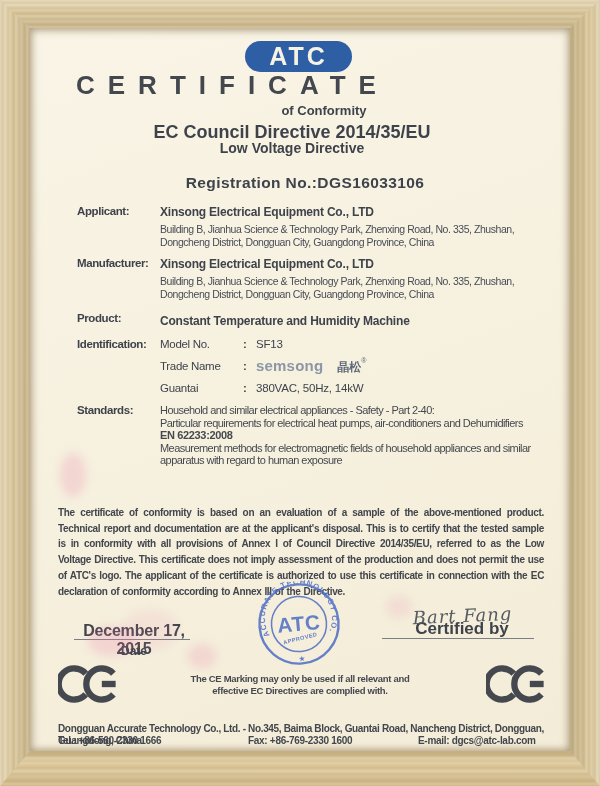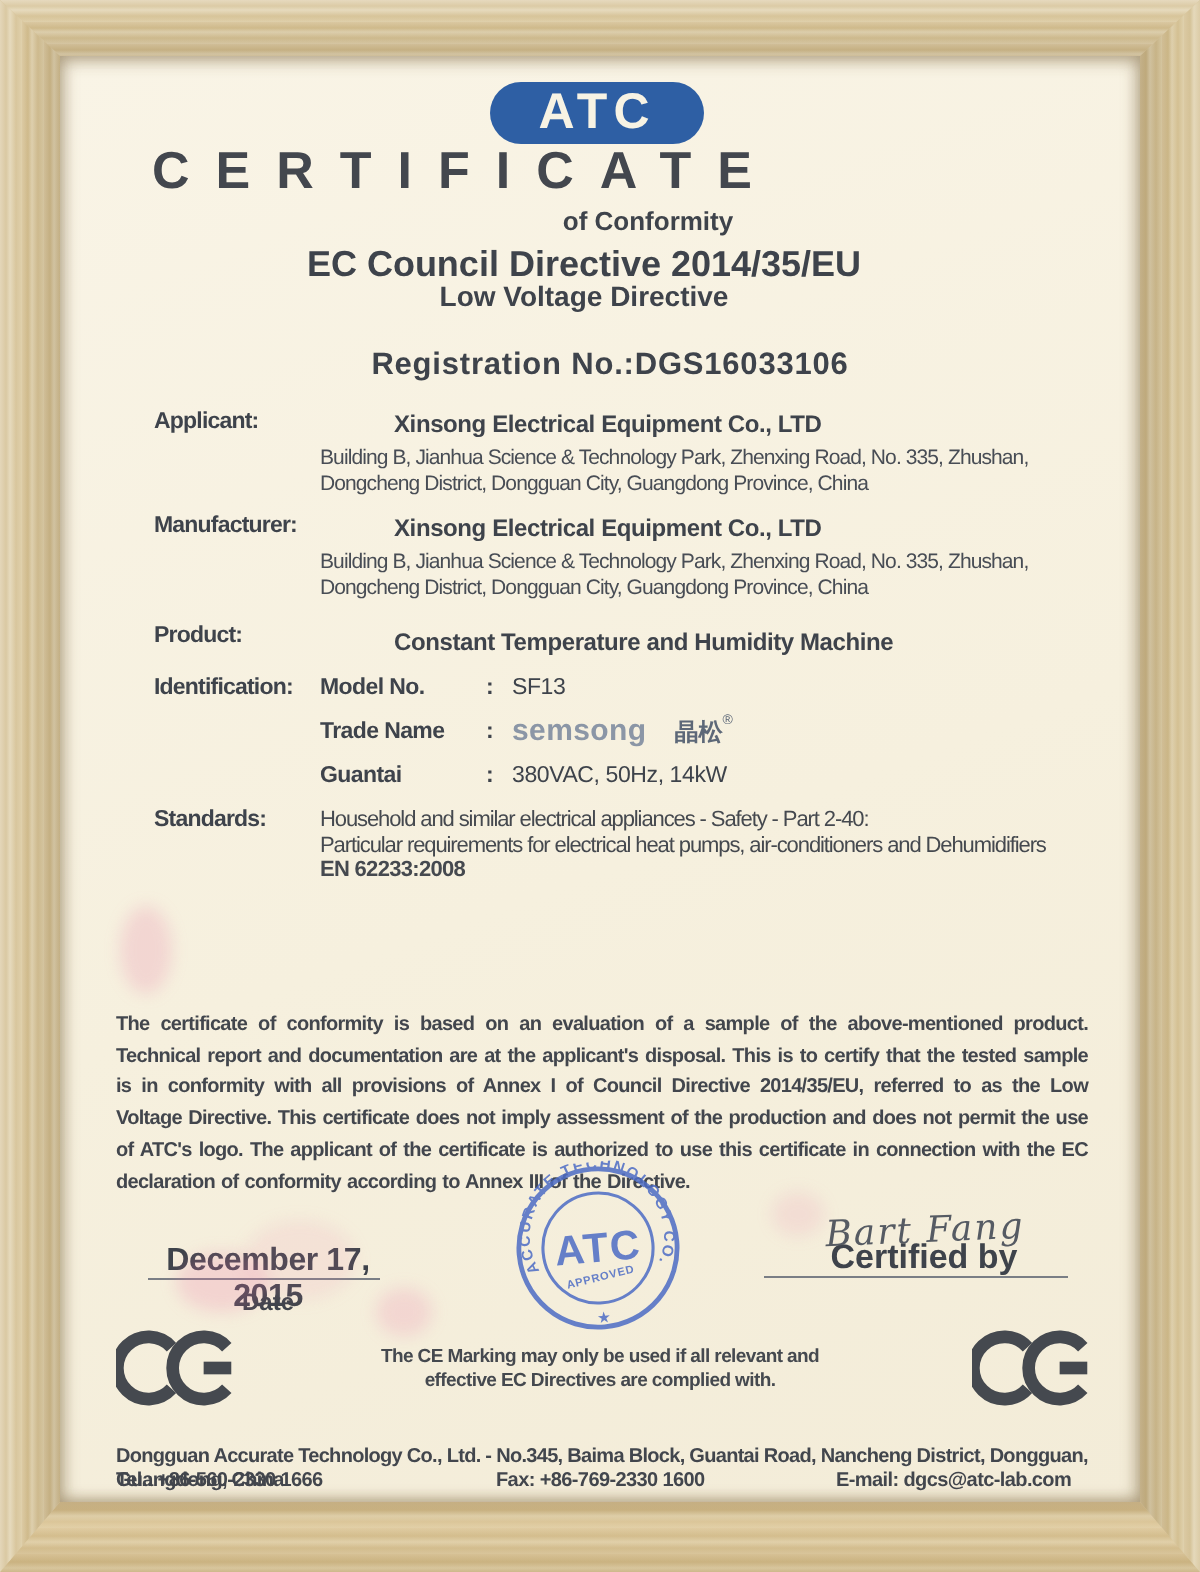--- a/index.html
+++ b/index.html
@@ -42,23 +42,23 @@
     color:#f7f3e4;font-weight:bold;font-size:25px;letter-spacing:3px;text-align:center;line-height:31px;z-index:3;}
   .cert-title{left:46px;top:42px;font-size:26px;font-weight:bold;letter-spacing:13px;color:#43474e;z-index:2;}
   .h-sub{left:0;width:524px;font-weight:bold;text-align:center;}
   .h-conf{top:75px;font-size:13px;padding-left:32px;}
   .h-dir1{top:94px;font-size:18px;}
   .h-dir2{top:112px;font-size:14px;}
   .reg{left:10px;top:146px;width:530px;text-align:center;font-weight:bold;font-size:15.5px;letter-spacing:.4px;}
 
   
   .lbl{left:47px;font-weight:bold;font-size:11.5px;letter-spacing:-0.4px;}
-  .cname{left:130px;font-weight:bold;font-size:12px;letter-spacing:-0.2px;white-space:nowrap;margin-left:37px;}
+  .cname{left:130px;font-weight:bold;font-size:12px;letter-spacing:-0.2px;white-space:nowrap;}
   .addr{left:130px;font-size:10.5px;letter-spacing:-0.45px;line-height:12.6px;white-space:nowrap;color:#484d55;}
-  .sublbl{left:130px;font-weight:bold;font-size:11.5px;letter-spacing:-0.3px;}
+  .sublbl{left:130px;font-weight:normal;font-size:11.5px;letter-spacing:-0.3px;}
   .sep{left:213px;font-weight:bold;font-size:11.5px;}
   .subval{left:226px;font-weight:normal;font-size:11.5px;letter-spacing:-0.2px;white-space:nowrap;}
   .trade-logo{left:226px;top:329px;white-space:nowrap;}
   .trade-latin{font-weight:bold;font-size:15px;color:#8b96a6;letter-spacing:.2px;}
   .trade-cjk{font-weight:bold;font-size:12px;color:#5d6878;padding-left:14px;}
   .trade-reg{font-size:7px;color:#5d6878;vertical-align:top;}
 
   .std{left:130px;top:376px;width:410px;font-size:11px;letter-spacing:-0.55px;line-height:12.6px;color:#45494f;}
   .std .sb{font-weight:bold;letter-spacing:-0.35px;}
 
@@ -139,20 +139,21 @@
 
     <div class="abs sublbl" style="top:354px">Guantai</div>
     <div class="abs sep" style="top:354px">:</div>
     <div class="abs subval" style="top:354px">380VAC, 50Hz, 14kW</div>
 
     <div class="abs lbl" style="top:376px">Standards:</div>
     <div class="abs std">
       <div>Household and similar electrical appliances - Safety - Part 2-40:</div>
       <div>Particular requirements for electrical heat pumps, air-conditioners and Dehumidifiers</div>
       <div class="sb">EN 62233:2008</div>
+      <div>Measurement methods for electromagnetic fields of household appliances and similar apparatus with regard to human exposure</div>
     </div>
 
     <div class="abs decl">The certificate of conformity is based on an evaluation of a sample of the above-mentioned product. Technical report and documentation are at the applicant's disposal. This is to certify that the tested sample is in conformity with all provisions of Annex I of Council Directive 2014/35/EU, referred to as the Low Voltage Directive. This certificate does not imply assessment of the production and does not permit the use of ATC's logo. The applicant of the certificate is authorized to use this certificate in connection with the EC declaration of conformity according to Annex III of the Directive.</div>
 
     <div class="abs certby">Certified by</div>
     <div class="abs sig">Bart Fang</div>
     <div class="abs sigline"></div>
     <div class="abs dateval">December 17, 2015</div>
     <div class="abs dateline"></div>
     <div class="abs datelbl">Date</div>

